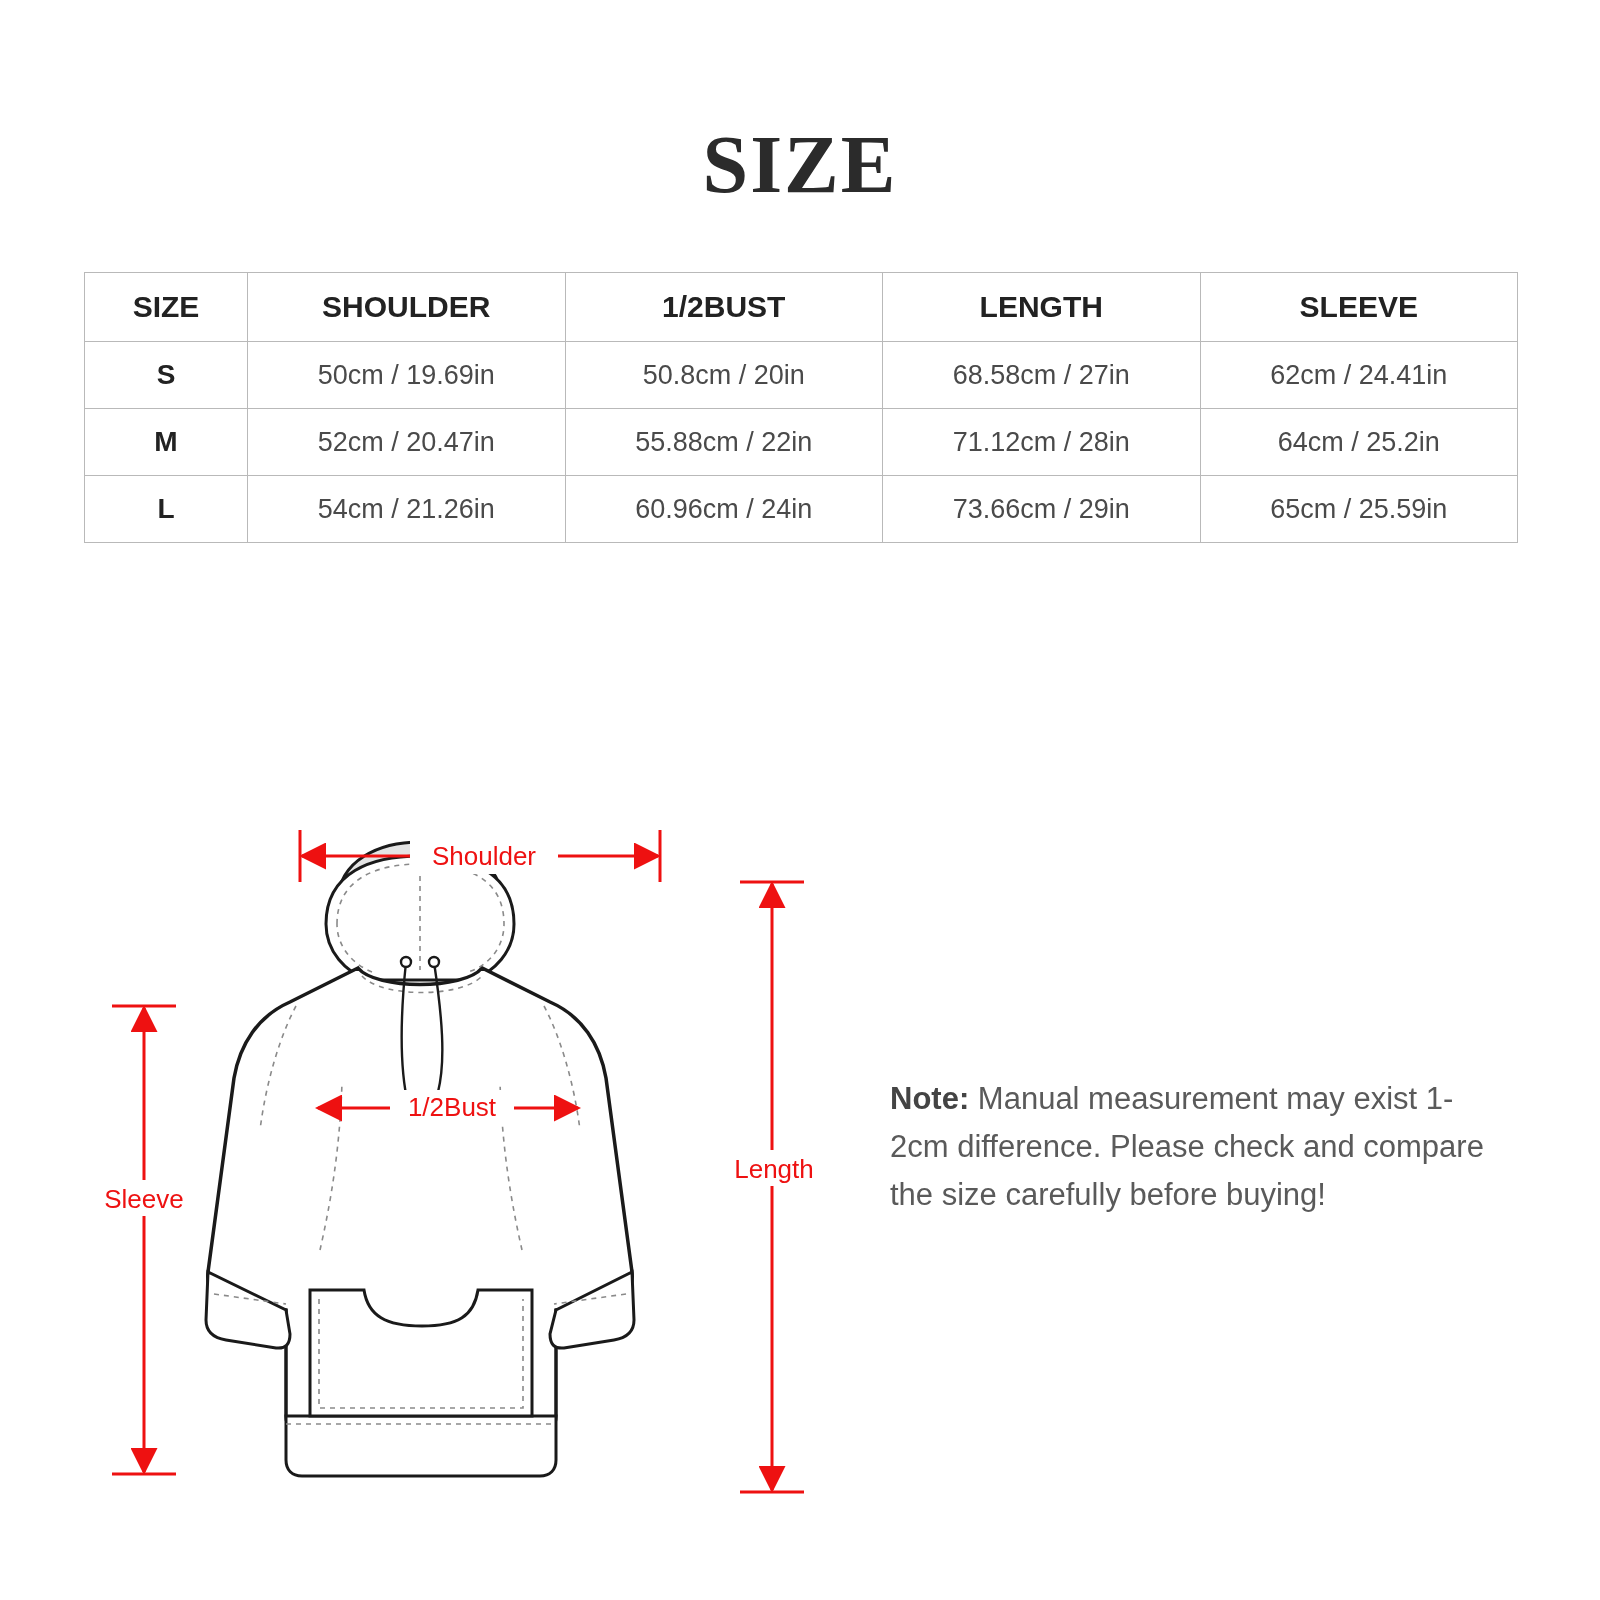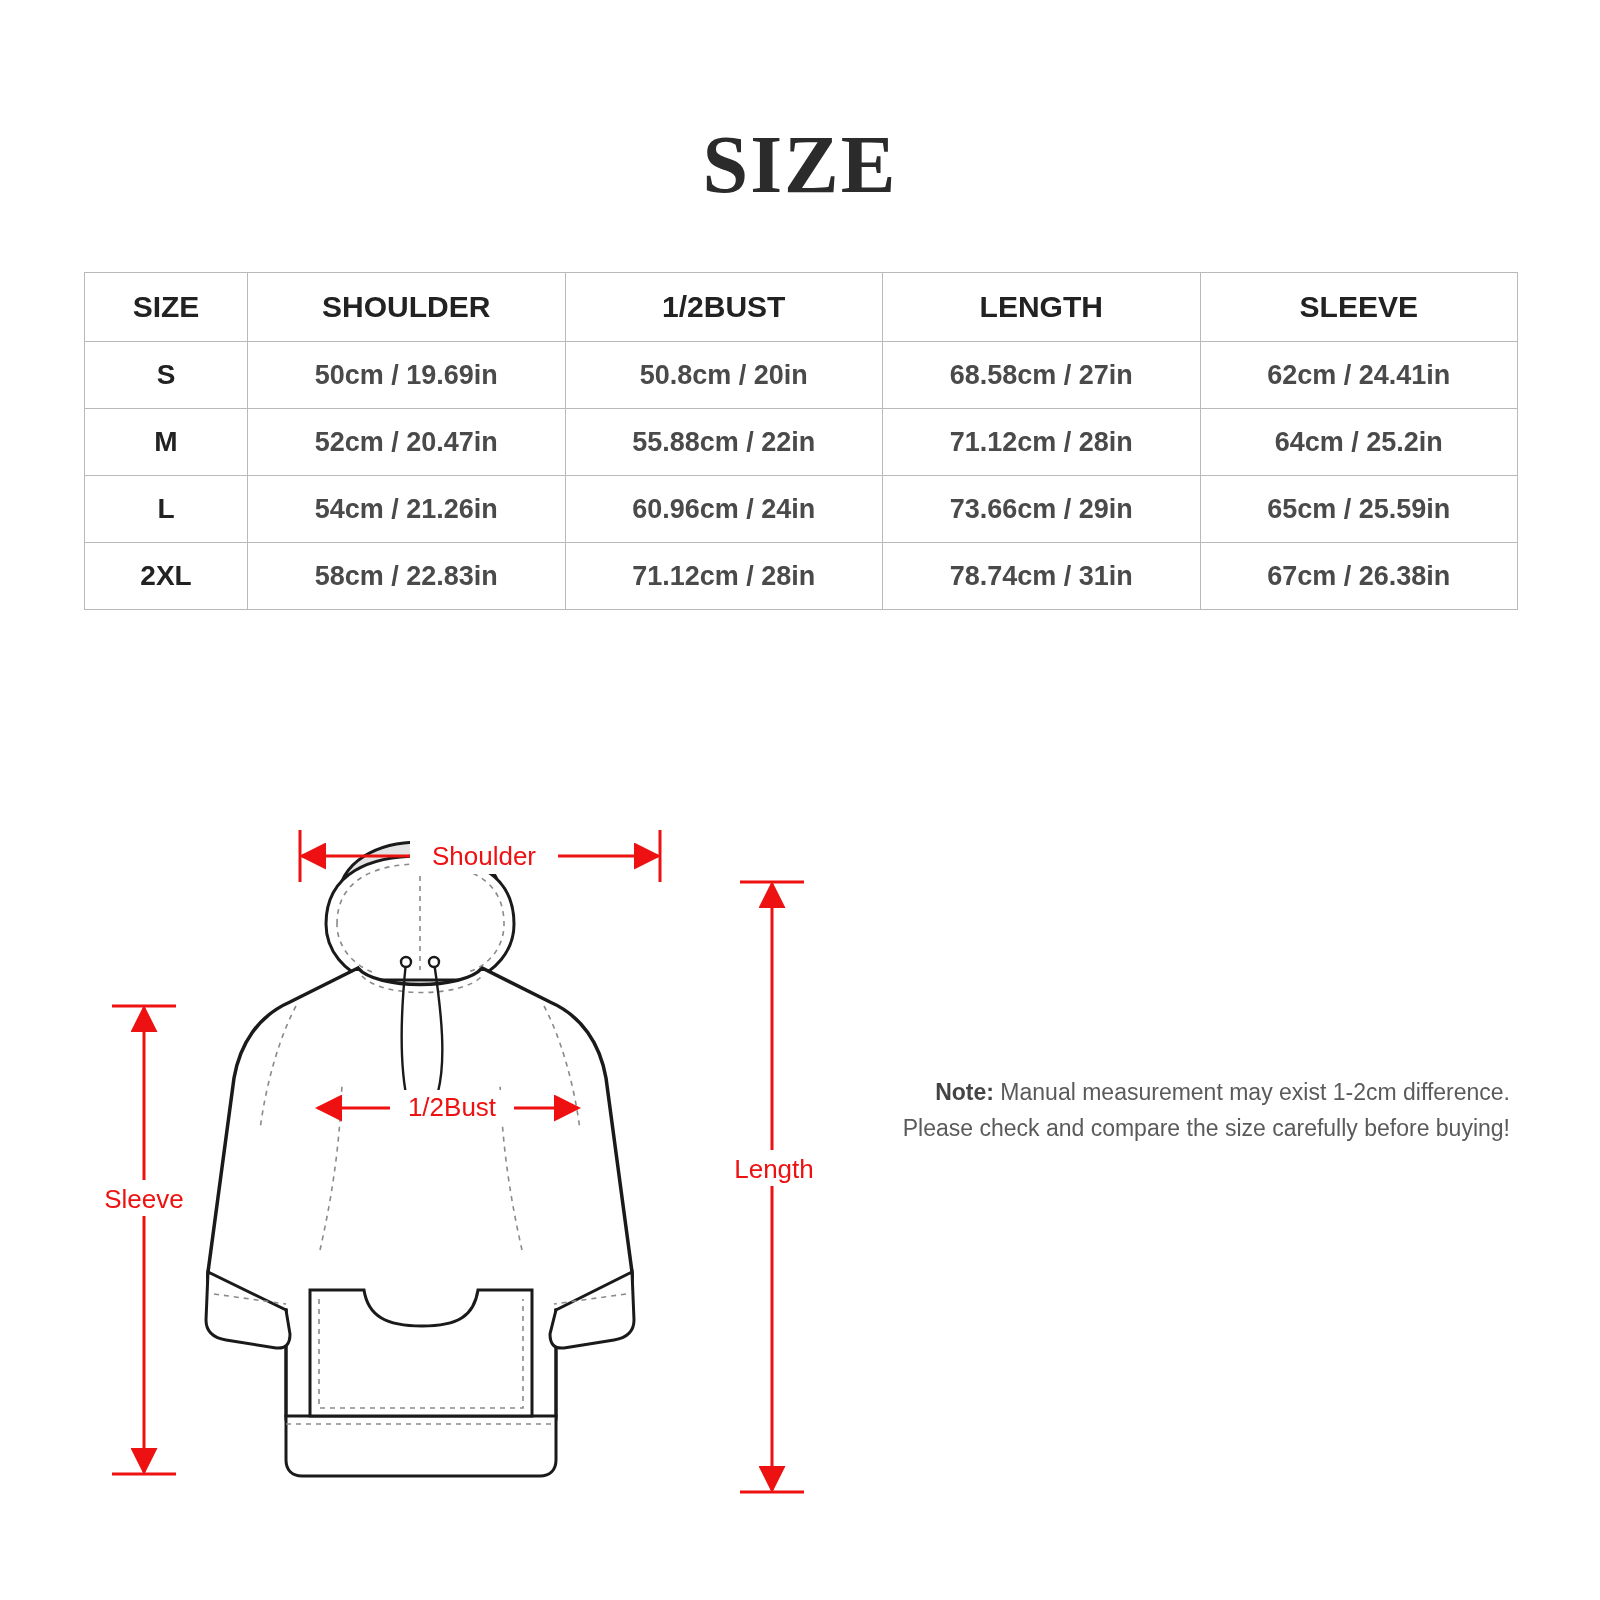--- a/index.html
+++ b/index.html
@@ -36,21 +36,21 @@
     top: 272px;
     left: 84px;
     width: 1434px;
     border-collapse: collapse;
     table-layout: fixed;
   }
   .size-table td, .size-table th {
     border: 1px solid #b9b9b9;
     text-align: center;
     color: #4a4a4a;
-    font-weight: bold;
+    font-weight: normal;
   }
   .size-table thead th {
     height: 66px;
     font-size: 30px;
     font-weight: bold;
     color: #222222;
   }
   .size-table tbody td {
     height: 64px;
     font-size: 27px;
@@ -72,24 +72,23 @@
     height: 700px;
   }
   .illustration svg { display: block; }
 
   
   .note-block {
     position: absolute;
     top: 1075px;
     left: 890px;
     width: 620px;
-    font-size: 23px;
+    font-size: 31px;
     line-height: 1.55;
     color: #5a5a5a;
-    text-align: right;
   }
   .note-block .note-label {
     font-weight: bold;
     color: #444444;
   }
 </style>
 </head>
 <body>
 
 <div class="page-title">SIZE</div>
@@ -118,27 +117,20 @@
       <td>55.88cm / 22in</td>
       <td>71.12cm / 28in</td>
       <td>64cm / 25.2in</td>
     </tr>
     <tr>
       <td class="size-cell">L</td>
       <td>54cm / 21.26in</td>
       <td>60.96cm / 24in</td>
       <td>73.66cm / 29in</td>
       <td>65cm / 25.59in</td>
-    </tr>
-    <tr>
-      <td class="size-cell">2XL</td>
-      <td>58cm / 22.83in</td>
-      <td>71.12cm / 28in</td>
-      <td>78.74cm / 31in</td>
-      <td>67cm / 26.38in</td>
     </tr>
   </tbody>
 </table>
 
 <div class="illustration">
   <svg width="760" height="700" viewBox="0 0 760 700" xmlns="http://www.w3.org/2000/svg">
     <defs>
       <marker id="arrH" markerWidth="9" markerHeight="9" refX="8" refY="4.5" orient="auto">
         <path d="M0,0 L9,4.5 L0,9 z" fill="#ee1111"></path>
       </marker>

